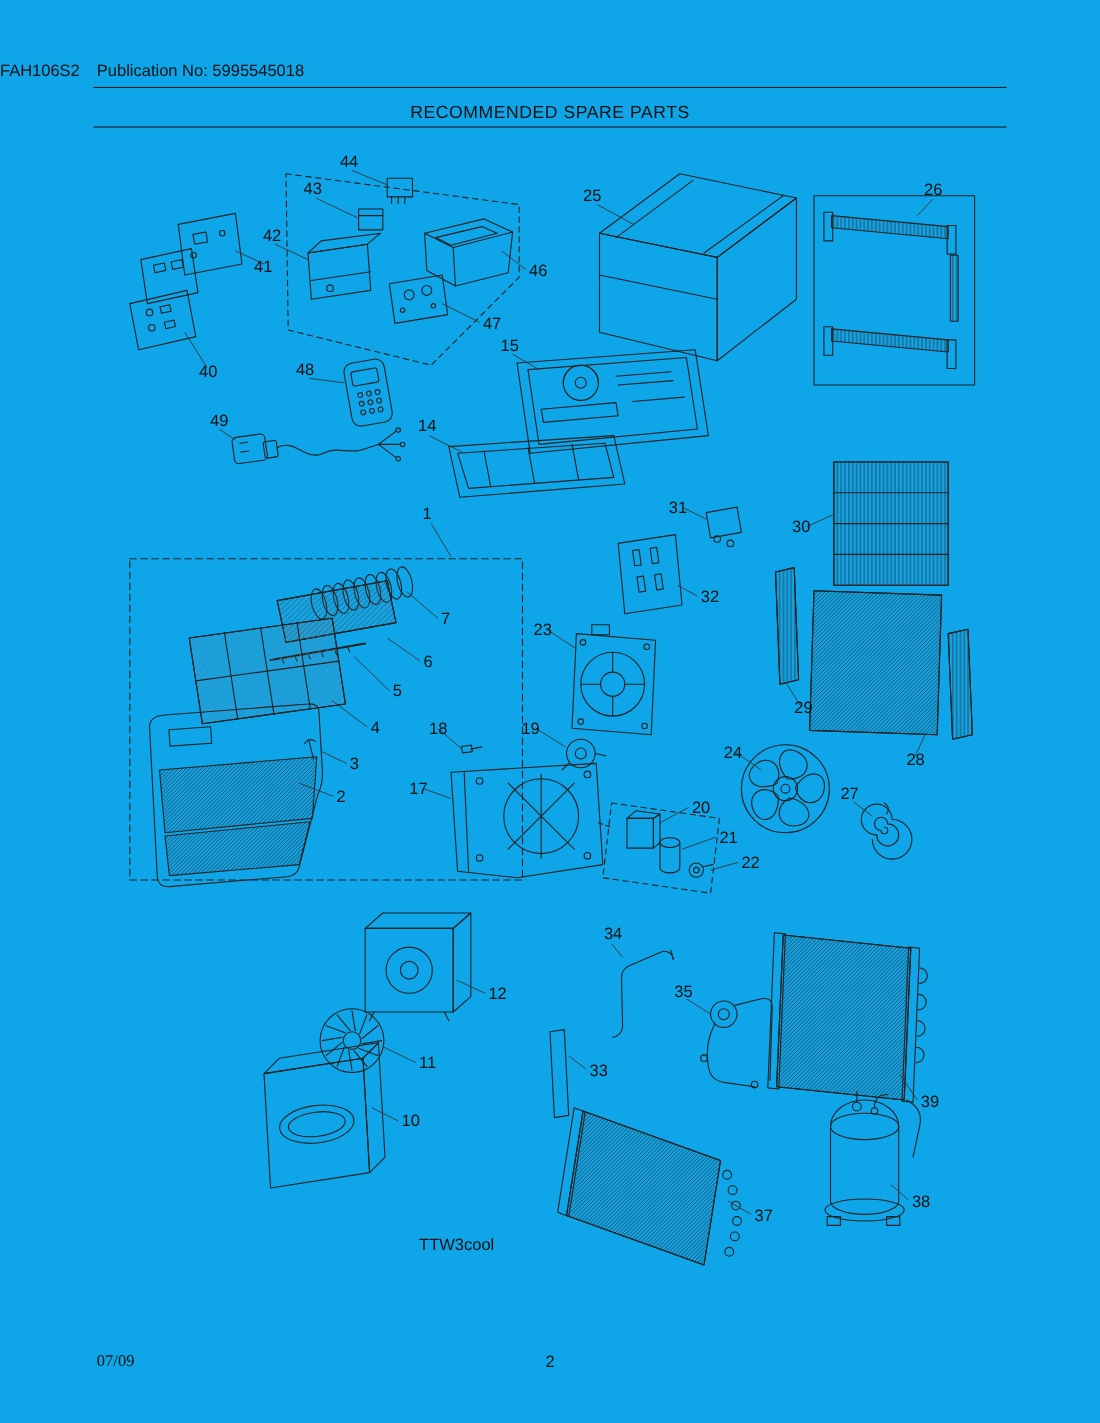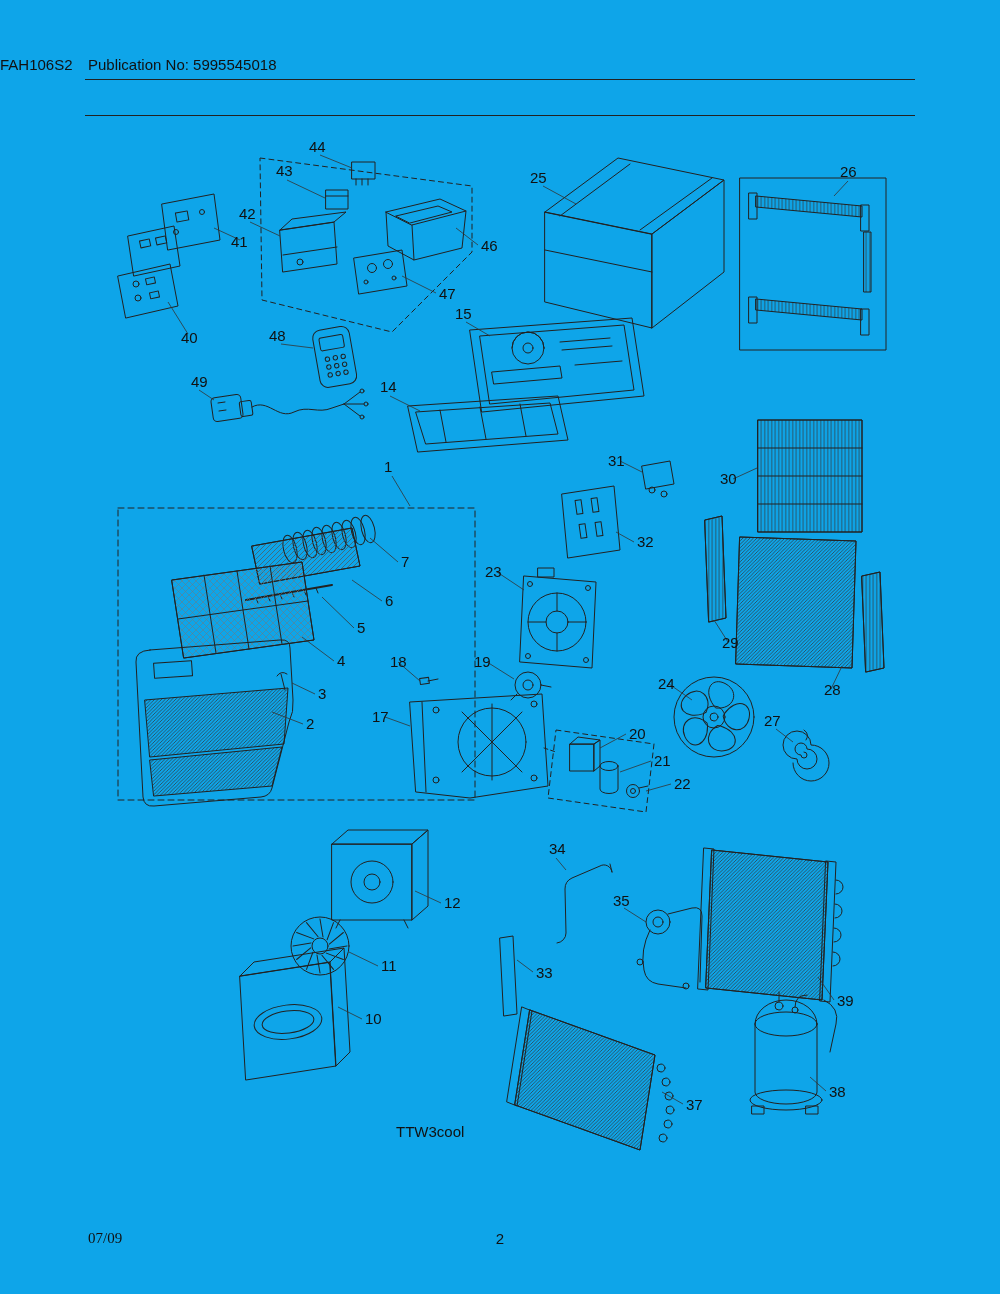--- a/index.html
+++ b/index.html
@@ -4,34 +4,35 @@
 <style>
   html,body{margin:0;padding:0;background:#ffffff;}
   .page{position:relative;width:1000px;height:1294px;background:#0ea5e9;overflow:hidden;
         font-family:"Liberation Sans",sans-serif;color:#111;}
   .pub{position:absolute;left:88px;top:56px;font-size:15px;}
   .model{position:absolute;left:0;top:56px;width:100%;text-align:left;font-size:15px;}
   .rule{position:absolute;left:85px;width:830px;height:1px;background:#222;}
   .rule-top{top:79px;}
   .rule-title{top:115px;}
   .title{position:absolute;left:0;top:94px;width:100%;text-align:center;font-size:16px;letter-spacing:.5px;}
-  .watermark{position:absolute;left:381px;top:1123px;font-size:15px;margin-left:15px;}
+  .watermark{position:absolute;left:381px;top:1123px;font-size:15px;}
   .footer-date{position:absolute;left:88px;top:1230px;font-size:15px;font-family:Liberation Serif, serif;}
   .footer-page{position:absolute;left:0;top:1230px;width:100%;text-align:center;font-size:15px;}
   svg.diagram{position:absolute;left:0;top:0;}
   .callouts text{font-family:"Liberation Sans",sans-serif;font-size:15px;fill:#111;}
 </style>
 </head>
 <body>
 
 <div class="page">
 
   <div class="pub">Publication No: 5995545018</div>
   <div class="model">FAH106S2</div>
   <div class="rule rule-top"></div>
+  <div class="title">RECOMMENDED SPARE PARTS</div>
   <div class="rule rule-title"></div>
 
   <svg class="diagram" width="1000" height="1294" viewBox="0 0 1000 1294">
     <defs>
       <pattern id="hD" width="5" height="5" patternUnits="userSpaceOnUse">
           <path d="M0 5 L5 0" stroke="#555" stroke-width="0.7"></path>
         </pattern>
       <pattern id="hDd" width="3.5" height="3.5" patternUnits="userSpaceOnUse">
           <path d="M0 3.5 L3.5 0" stroke="#333" stroke-width="0.7"></path>
         </pattern>

